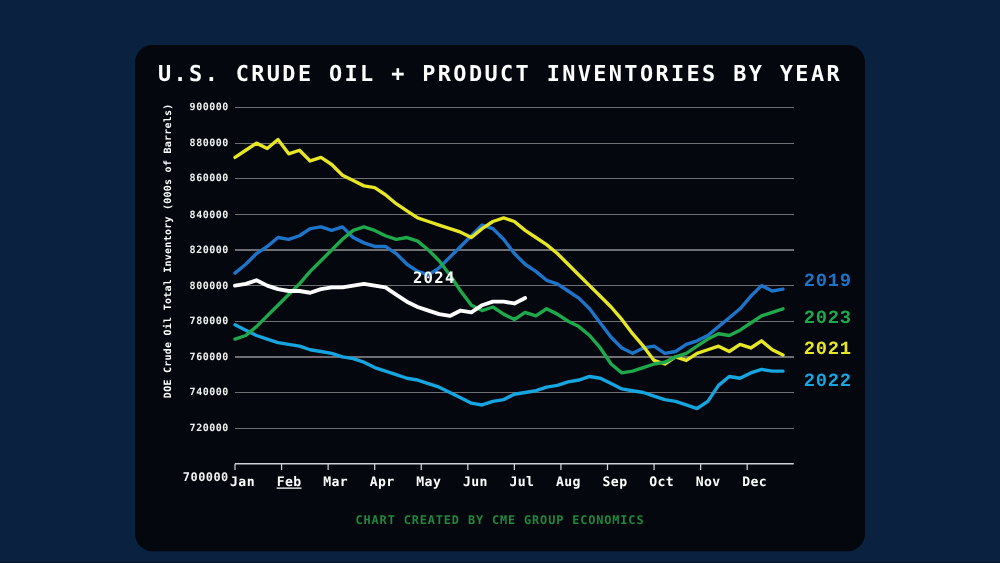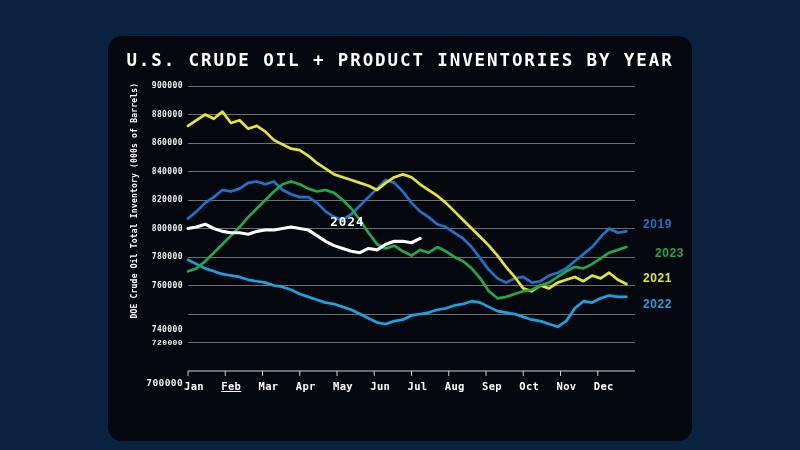--- a/index.html
+++ b/index.html
@@ -31,22 +31,22 @@
     font-family:"DejaVu Sans Mono","Liberation Mono",monospace;
   }
   #ytitle{
     position:absolute;left:-64px;top:188px;width:180px;
     transform:rotate(-90deg);
     color:#ffffff;font-size:8px;font-weight:bold;letter-spacing:0.2px;
     text-align:center;white-space:nowrap;
     font-family:"DejaVu Sans Mono","Liberation Mono",monospace;
   }
   .serieslab{
-    position:absolute;font-size:12px;font-weight:bold;letter-spacing:0.6px;
-    font-family:Liberation Sans, sans-serif;
+    position:absolute;font-size:15px;font-weight:bold;letter-spacing:0.6px;
+    font-family:Liberation Mono, monospace;
   }
   #lab2024{
     position:absolute;color:#ffffff;font-size:12.5px;font-weight:bold;
     letter-spacing:1px;
     font-family:"DejaVu Sans Mono","Liberation Mono",monospace;
   }
   #footer{
     position:absolute;left:0;bottom:18px;width:584px;text-align:center;
     color:#1f8a3b;font-size:9.5px;font-weight:bold;letter-spacing:0.7px;
     line-height:12px;
@@ -95,22 +95,22 @@
           <polyline points="80,182.52499999999998 88.59615384615384,175.39999999999998 97.1923076923077,166.85000000000002 105.78846153846155,161.15 114.38461538461539,154.025 122.98076923076923,155.45 131.5769230769231,152.6 140.1730769230769,146.89999999999998 148.76923076923077,145.475 157.3653846153846,148.325 165.96153846153845,145.475 174.55769230769232,154.025 183.15384615384616,158.3 191.75,161.15 200.34615384615384,161.15 208.94230769230768,166.85000000000002 217.53846153846155,175.39999999999998 226.1346153846154,181.1 234.73076923076923,183.95 243.32692307692307,178.25 251.92307692307693,169.70000000000002 260.5192307692308,161.15 269.11538461538464,152.6 277.71153846153845,144.04999999999998 286.3076923076923,146.89999999999998 294.9038461538462,155.45 303.5,166.85000000000002 312.09615384615387,175.39999999999998 320.6923076923077,181.1 329.28846153846155,188.225 337.88461538461536,191.075 346.4807692307692,196.775 355.0769230769231,202.475 363.6730769230769,211.025 372.2692307692308,222.425 380.86538461538464,233.825 389.46153846153845,242.375 398.0576923076923,246.65 406.65384615384613,242.375 415.25,240.95 423.84615384615387,246.65 432.4423076923077,245.225 441.03846153846155,239.52499999999998 449.63461538461536,236.675 458.2307692307692,232.4 466.8269230769231,225.27499999999998 475.4230769230769,218.15 484.0192307692308,211.025 492.61538461538464,201.05 501.21153846153845,192.5 509.8076923076923,196.775 518.4038461538462,195.35" fill="none" stroke="#1e74c8" stroke-width="2.7" stroke-linejoin="round" stroke-linecap="round"></polyline>
           <polyline points="80,89.9 88.59615384615384,84.19999999999999 97.1923076923077,78.5 105.78846153846155,82.775 114.38461538461539,75.64999999999998 122.98076923076923,87.05000000000001 131.5769230769231,84.19999999999999 140.1730769230769,92.75 148.76923076923077,89.9 157.3653846153846,95.60000000000002 165.96153846153845,104.14999999999998 174.55769230769232,108.42499999999998 183.15384615384616,112.69999999999999 191.75,114.125 200.34615384615384,119.82499999999999 208.94230769230768,126.95000000000002 217.53846153846155,132.65 226.1346153846154,138.35000000000002 234.73076923076923,141.2 243.32692307692307,144.04999999999998 251.92307692307693,146.89999999999998 260.5192307692308,149.75 269.11538461538464,154.025 277.71153846153845,146.89999999999998 286.3076923076923,141.2 294.9038461538462,138.35000000000002 303.5,141.2 312.09615384615387,148.325 320.6923076923077,154.025 329.28846153846155,159.725 337.88461538461536,166.85000000000002 346.4807692307692,175.39999999999998 355.0769230769231,183.95 363.6730769230769,192.5 372.2692307692308,201.05 380.86538461538464,209.6 389.46153846153845,219.575 398.0576923076923,230.97500000000002 406.65384615384613,240.95 415.25,252.35000000000002 423.84615384615387,255.2 432.4423076923077,249.5 441.03846153846155,252.35000000000002 449.63461538461536,246.65 458.2307692307692,243.8 466.8269230769231,240.95 475.4230769230769,245.225 484.0192307692308,239.52499999999998 492.61538461538464,242.375 501.21153846153845,236.675 509.8076923076923,243.8 518.4038461538462,248.075" fill="none" stroke="#e6e625" stroke-width="2.7" stroke-linejoin="round" stroke-linecap="round"></polyline>
           <polyline points="80,223.85 88.59615384615384,228.125 97.1923076923077,232.4 105.78846153846155,235.25 114.38461538461539,238.1 122.98076923076923,239.52499999999998 131.5769230769231,240.95 140.1730769230769,243.8 148.76923076923077,245.225 157.3653846153846,246.65 165.96153846153845,249.5 174.55769230769232,250.925 183.15384615384616,253.775 191.75,258.05 200.34615384615384,260.9 208.94230769230768,263.75 217.53846153846155,266.6 226.1346153846154,268.025 234.73076923076923,270.875 243.32692307692307,273.725 251.92307692307693,278 260.5192307692308,282.275 269.11538461538464,286.55 277.71153846153845,287.975 286.3076923076923,285.125 294.9038461538462,283.7 303.5,279.425 312.09615384615387,278 320.6923076923077,276.575 329.28846153846155,273.725 337.88461538461536,272.3 346.4807692307692,269.45 355.0769230769231,268.025 363.6730769230769,265.175 372.2692307692308,266.6 380.86538461538464,270.875 389.46153846153845,275.15 398.0576923076923,276.575 406.65384615384613,278 415.25,280.85 423.84615384615387,283.7 432.4423076923077,285.125 441.03846153846155,287.975 449.63461538461536,290.825 458.2307692307692,285.125 466.8269230769231,272.3 475.4230769230769,265.175 484.0192307692308,266.6 492.61538461538464,262.325 501.21153846153845,259.475 509.8076923076923,260.9 518.4038461538462,260.9" fill="none" stroke="#17a5e0" stroke-width="2.7" stroke-linejoin="round" stroke-linecap="round"></polyline>
           <polyline points="80,235.25 88.59615384615384,232.4 97.1923076923077,225.27499999999998 105.78846153846155,216.72500000000002 114.38461538461539,208.175 122.98076923076923,199.625 131.5769230769231,191.075 140.1730769230769,181.1 148.76923076923077,172.55 157.3653846153846,164 165.96153846153845,155.45 174.55769230769232,148.325 183.15384615384616,145.475 191.75,148.325 200.34615384615384,152.6 208.94230769230768,155.45 217.53846153846155,154.025 226.1346153846154,156.875 234.73076923076923,164 243.32692307692307,172.55 251.92307692307693,183.95 260.5192307692308,196.775 269.11538461538464,208.175 277.71153846153845,212.45 286.3076923076923,209.6 294.9038461538462,215.3 303.5,219.575 312.09615384615387,213.875 320.6923076923077,216.72500000000002 329.28846153846155,211.025 337.88461538461536,215.3 346.4807692307692,221 355.0769230769231,225.27499999999998 363.6730769230769,232.4 372.2692307692308,242.375 380.86538461538464,255.2 389.46153846153845,262.325 398.0576923076923,260.9 406.65384615384613,258.05 415.25,255.2 423.84615384615387,253.775 432.4423076923077,249.5 441.03846153846155,246.65 449.63461538461536,240.95 458.2307692307692,235.25 466.8269230769231,230.97500000000002 475.4230769230769,232.4 484.0192307692308,228.125 492.61538461538464,222.425 501.21153846153845,216.72500000000002 509.8076923076923,213.875 518.4038461538462,211.025" fill="none" stroke="#1fa84c" stroke-width="2.7" stroke-linejoin="round" stroke-linecap="round"></polyline>
           <polyline points="80,192.5 88.59615384615384,191.075 97.1923076923077,188.225 105.78846153846155,192.5 114.38461538461539,195.35 122.98076923076923,196.775 131.5769230769231,196.775 140.1730769230769,198.20000000000002 148.76923076923077,195.35 157.3653846153846,193.925 165.96153846153845,193.925 174.55769230769232,192.5 183.15384615384616,191.075 191.75,192.5 200.34615384615384,193.925 208.94230769230768,199.625 217.53846153846155,205.325 226.1346153846154,209.6 234.73076923076923,212.45 243.32692307692307,215.3 251.92307692307693,216.72500000000002 260.5192307692308,212.45 269.11538461538464,213.875 277.71153846153845,208.175 286.3076923076923,205.325 294.9038461538462,205.325 303.5,206.75 312.09615384615387,202.475" fill="none" stroke="#ffffff" stroke-width="3.1" stroke-linejoin="round" stroke-linecap="round"></polyline>
         </g>
     </svg>
 
     <div id="ylabels">
         <div class="ylab" style="left: 18px; top: 330px; font-size: 9.5px; width: 57px; margin-top: 11px;">700000</div>
-        <div class="ylab" style="left: 23px; top: 301.5px; font-family: Liberation Mono, monospace;">720000</div>
-        <div class="ylab" style="left: 23px; top: 273px; margin-top: 16px;">740000</div>
+        <div class="ylab" style="left: 23px; top: 301.5px;">720000</div>
+        <div class="ylab" style="left: 23px; top: 273px;">740000</div>
         <div class="ylab" style="left: 23px; top: 244.5px;">760000</div>
         <div class="ylab" style="left: 23px; top: 216px; text-align: right;">780000</div>
         <div class="ylab" style="left: 23px; top: 187.5px;">800000</div>
         <div class="ylab" style="left: 23px; top: 159px;">820000</div>
         <div class="ylab" style="left: 23px; top: 130.5px;">840000</div>
         <div class="ylab" style="left: 23px; top: 102px;">860000</div>
         <div class="ylab" style="left: 23px; top: 73.5px;">880000</div>
         <div class="ylab" style="left: 23px; top: 45px;">900000</div>
       </div>
     <div id="xlabels">
@@ -122,24 +122,25 @@
         <div class="xlab" style="left: 252.25px; top: 344px;">Jun</div>
         <div class="xlab" style="left: 289.5px; top: 344px;">Jul</div>
         <div class="xlab" style="left: 326.75px; top: 344px;">Aug</div>
         <div class="xlab" style="left: 364px; top: 344px;">Sep</div>
         <div class="xlab" style="left: 401.25px; top: 344px;">Oct</div>
         <div class="xlab" style="left: 438.5px; top: 344px;">Nov</div>
         <div class="xlab" style="left: 475.75px; top: 344px;">Dec</div>
       </div>
     <div id="legend">
         <div class="serieslab" style="color: rgb(30, 116, 200); left: 535px; top: 181.35px;">2019</div>
-        <div class="serieslab" style="color: rgb(31, 168, 76); left: 535px; top: 210.025px; margin-left: 12px;">2023</div>
+        <div class="serieslab" style="color: rgb(31, 168, 76); left: 535px; top: 210.025px;">2023</div>
         <div class="serieslab" style="color: rgb(230, 230, 37); left: 535px; top: 235.075px;">2021</div>
         <div class="serieslab" style="color: rgb(23, 165, 224); left: 535px; top: 260.9px;">2022</div>
       </div>
 
     <div id="lab2024" style="left: 222.346px; top: 177.925px;">2024</div>
 
     <div id="footer">
+      <div>CHART CREATED BY CME GROUP ECONOMICS</div>
     </div>
 
   </div>
 </div>
 
 </body></html>

